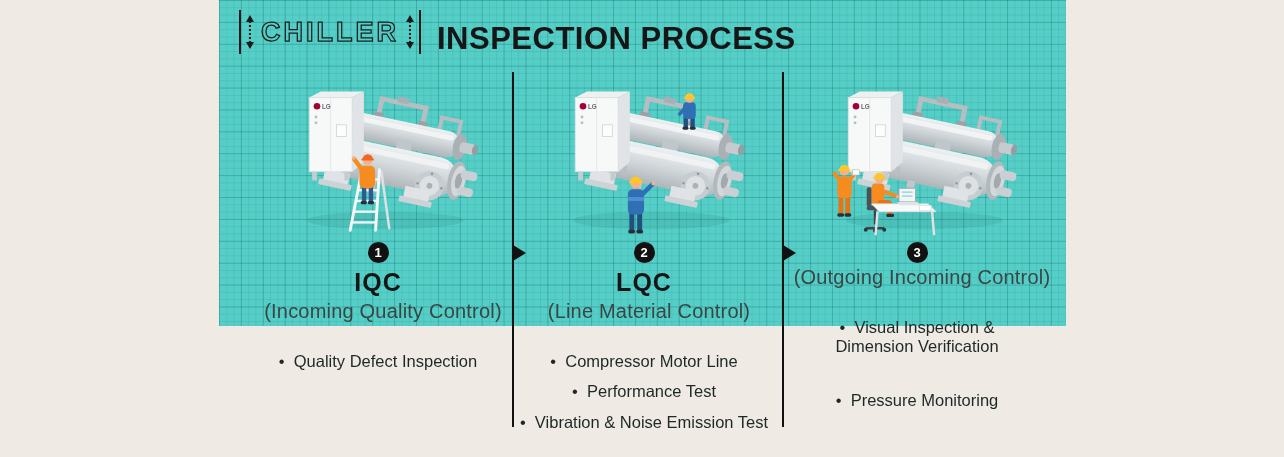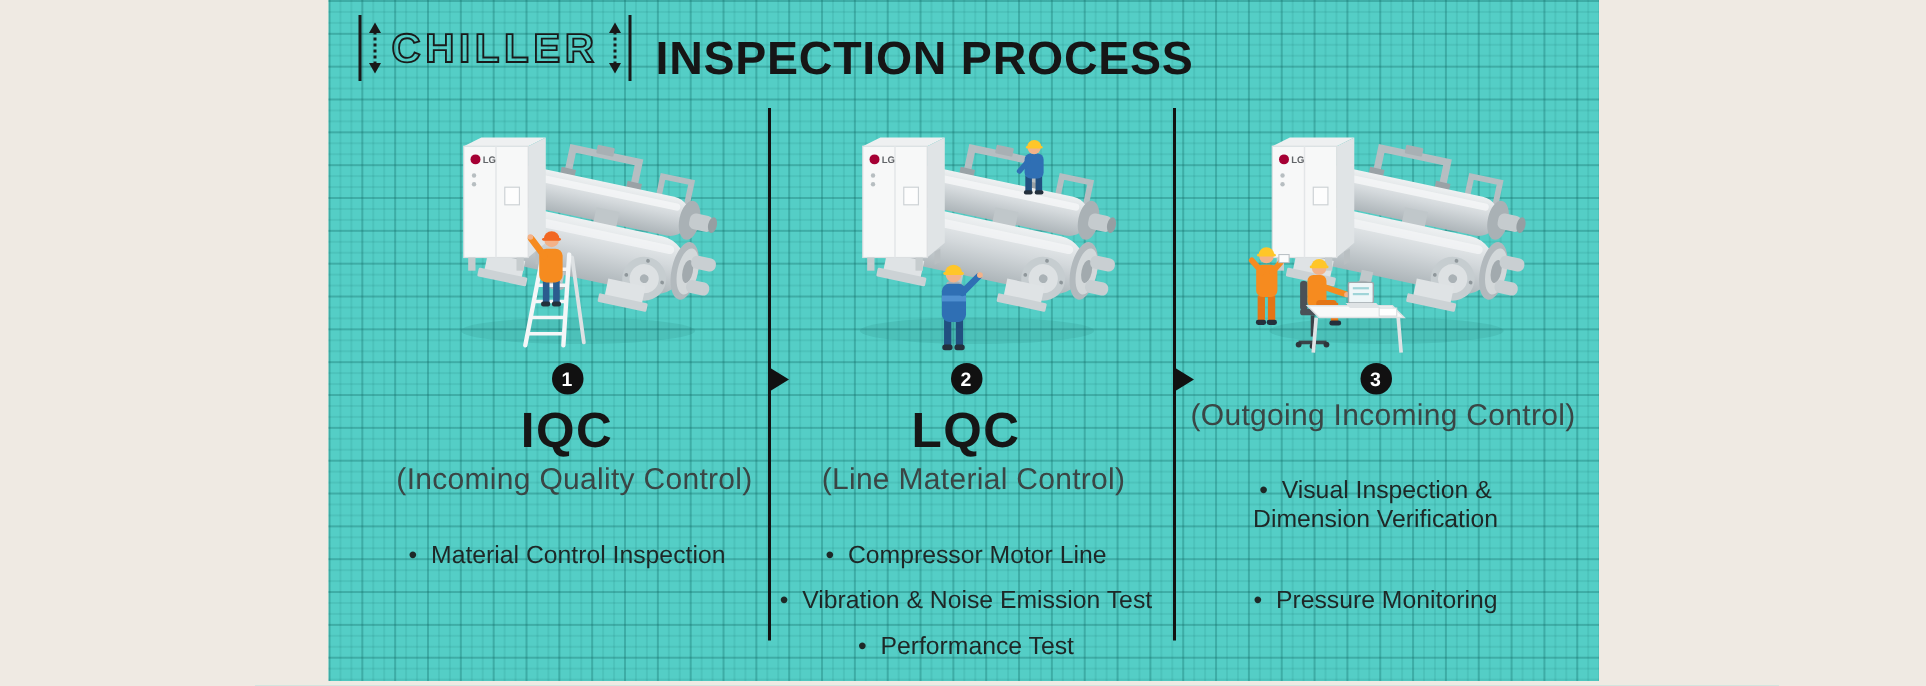--- a/index.html
+++ b/index.html
@@ -1,18 +1,18 @@
 <!DOCTYPE html>
 <html><head>
 <meta charset="utf-8">
 <style>
   html,body{margin:0;padding:0;background:#efeae3;}
   .page{position:relative;width:1284px;height:457px;background:#efeae3;overflow:hidden;
         font-family:"Liberation Sans",sans-serif;color:#1b1b1b;}
-  .board{position:absolute;left:219px;top:0;width:847px;height:454px;background-color:#54cec6;
+  .board{position:absolute;left:219px;top:0;width:847px;height:326px;background-color:#54cec6;
     background-image:
       linear-gradient(to right, rgba(10,95,90,.22) 1px, transparent 1px),
       linear-gradient(to bottom, rgba(10,95,90,.22) 1px, transparent 1px),
       linear-gradient(to right, rgba(10,95,90,.10) 1px, transparent 1px),
       linear-gradient(to bottom, rgba(10,95,90,.10) 1px, transparent 1px);
     background-size:21.9px 21.9px,21.9px 21.9px,7.3px 7.3px,7.3px 7.3px;}
   
   .title-row{position:absolute;left:20px;top:8px;display:flex;align-items:center;gap:16px;height:48px;}
   .chiller-dim{display:flex;align-items:center;gap:4px;height:48px;}
   .ext-line{width:2px;height:44px;background:#191919;}
@@ -28,21 +28,21 @@
   
   .divider{position:absolute;top:72px;width:2px;height:355px;background:#111;}
   .divider-arrow{position:absolute;top:245px;width:0;height:0;
       border-top:8px solid transparent;border-bottom:8px solid transparent;border-left:13px solid #111;}
   
   .col{position:absolute;top:68px;width:270px;text-align:center;}
   .illus{height:174px;display:flex;align-items:flex-end;justify-content:center;}
   .illus svg{display:block;}
   .badge{width:21px;height:21px;border-radius:50%;background:#111;color:#fff;font-size:13px;
       font-weight:700;line-height:21px;margin:0 auto;}
-  .code{font-size:33px;font-weight:800;letter-spacing:1px;margin-top:5px;color:#161616;}
+  .code{font-size:25px;font-weight:800;letter-spacing:1px;margin-top:5px;color:#161616;}
   .qname{font-size:20px;color:#3a4645;margin-top:3px;letter-spacing:.2px;padding-left:10px;}
   .bullets{margin:29px auto 0;max-width:250px;font-size:16.5px;color:#1e2827;line-height:1.18;}
   .bullet-item{margin-top:11px;}
   .bullet-item:first-child{margin-top:0;}
   .bullet-item::before{content:"\2022\00a0\00a0";}
   .col-3 .bullets{max-width:214px;}
   .col-3 .bullet-item + .bullet-item{margin-top:34px;}
 </style>
 </head>
 <body>
@@ -156,21 +156,21 @@
             <circle cx="94" cy="88" r="5" fill="#f3b289"></circle>
             <path d="M88.6 87.5 a5.4 5.4 0 0 1 10.8 0 z" fill="#f26722"></path>
             <rect x="87.5" y="86.6" width="12.8" height="1.9" rx="0.9" fill="#f26722"></rect>
           </g>
         </svg>
       </div>
       <div class="badge">1</div>
       <div class="code">IQC</div>
       <div class="qname">(Incoming Quality Control)</div>
       <div class="bullets">
-        <div class="bullet-item">Material Control Inspection</div>
+        <div class="bullet-item">Quality Defect Inspection</div>
       </div>
     </div>
 
     <div class="col col-2" style="left:290px">
       <div class="illus">
         <svg width="205" height="168" viewBox="0 0 210 172">
           <use href="#machine"></use>
           <g>
             <rect x="145" y="44" width="4.5" height="11" fill="#214f80"></rect>
             <rect x="152" y="44" width="4.5" height="11" fill="#214f80"></rect>
@@ -195,22 +195,22 @@
             <path d="M90.1 110.8 a5.9 5.9 0 0 1 11.8 0 z" fill="#ffc629"></path>
             <rect x="89" y="109.9" width="14" height="2" rx="1" fill="#ffc629"></rect>
           </g>
         </svg>
       </div>
       <div class="badge">2</div>
       <div class="code">LQC</div>
       <div class="qname">(Line Material Control)</div>
       <div class="bullets">
         <div class="bullet-item">Compressor Motor Line</div>
+        <div class="bullet-item">Performance Test</div>
         <div class="bullet-item">Vibration &amp; Noise Emission Test</div>
-        <div class="bullet-item">Performance Test</div>
       </div>
     </div>
 
     <div class="col col-3" style="left:563px">
       <div class="illus">
         <svg width="205" height="168" viewBox="0 0 210 172">
           <use href="#machine"></use>
           <g>
             <rect x="24" y="126" width="5" height="18" fill="#e37516"></rect>
             <rect x="31" y="126" width="5" height="18" fill="#e37516"></rect>

